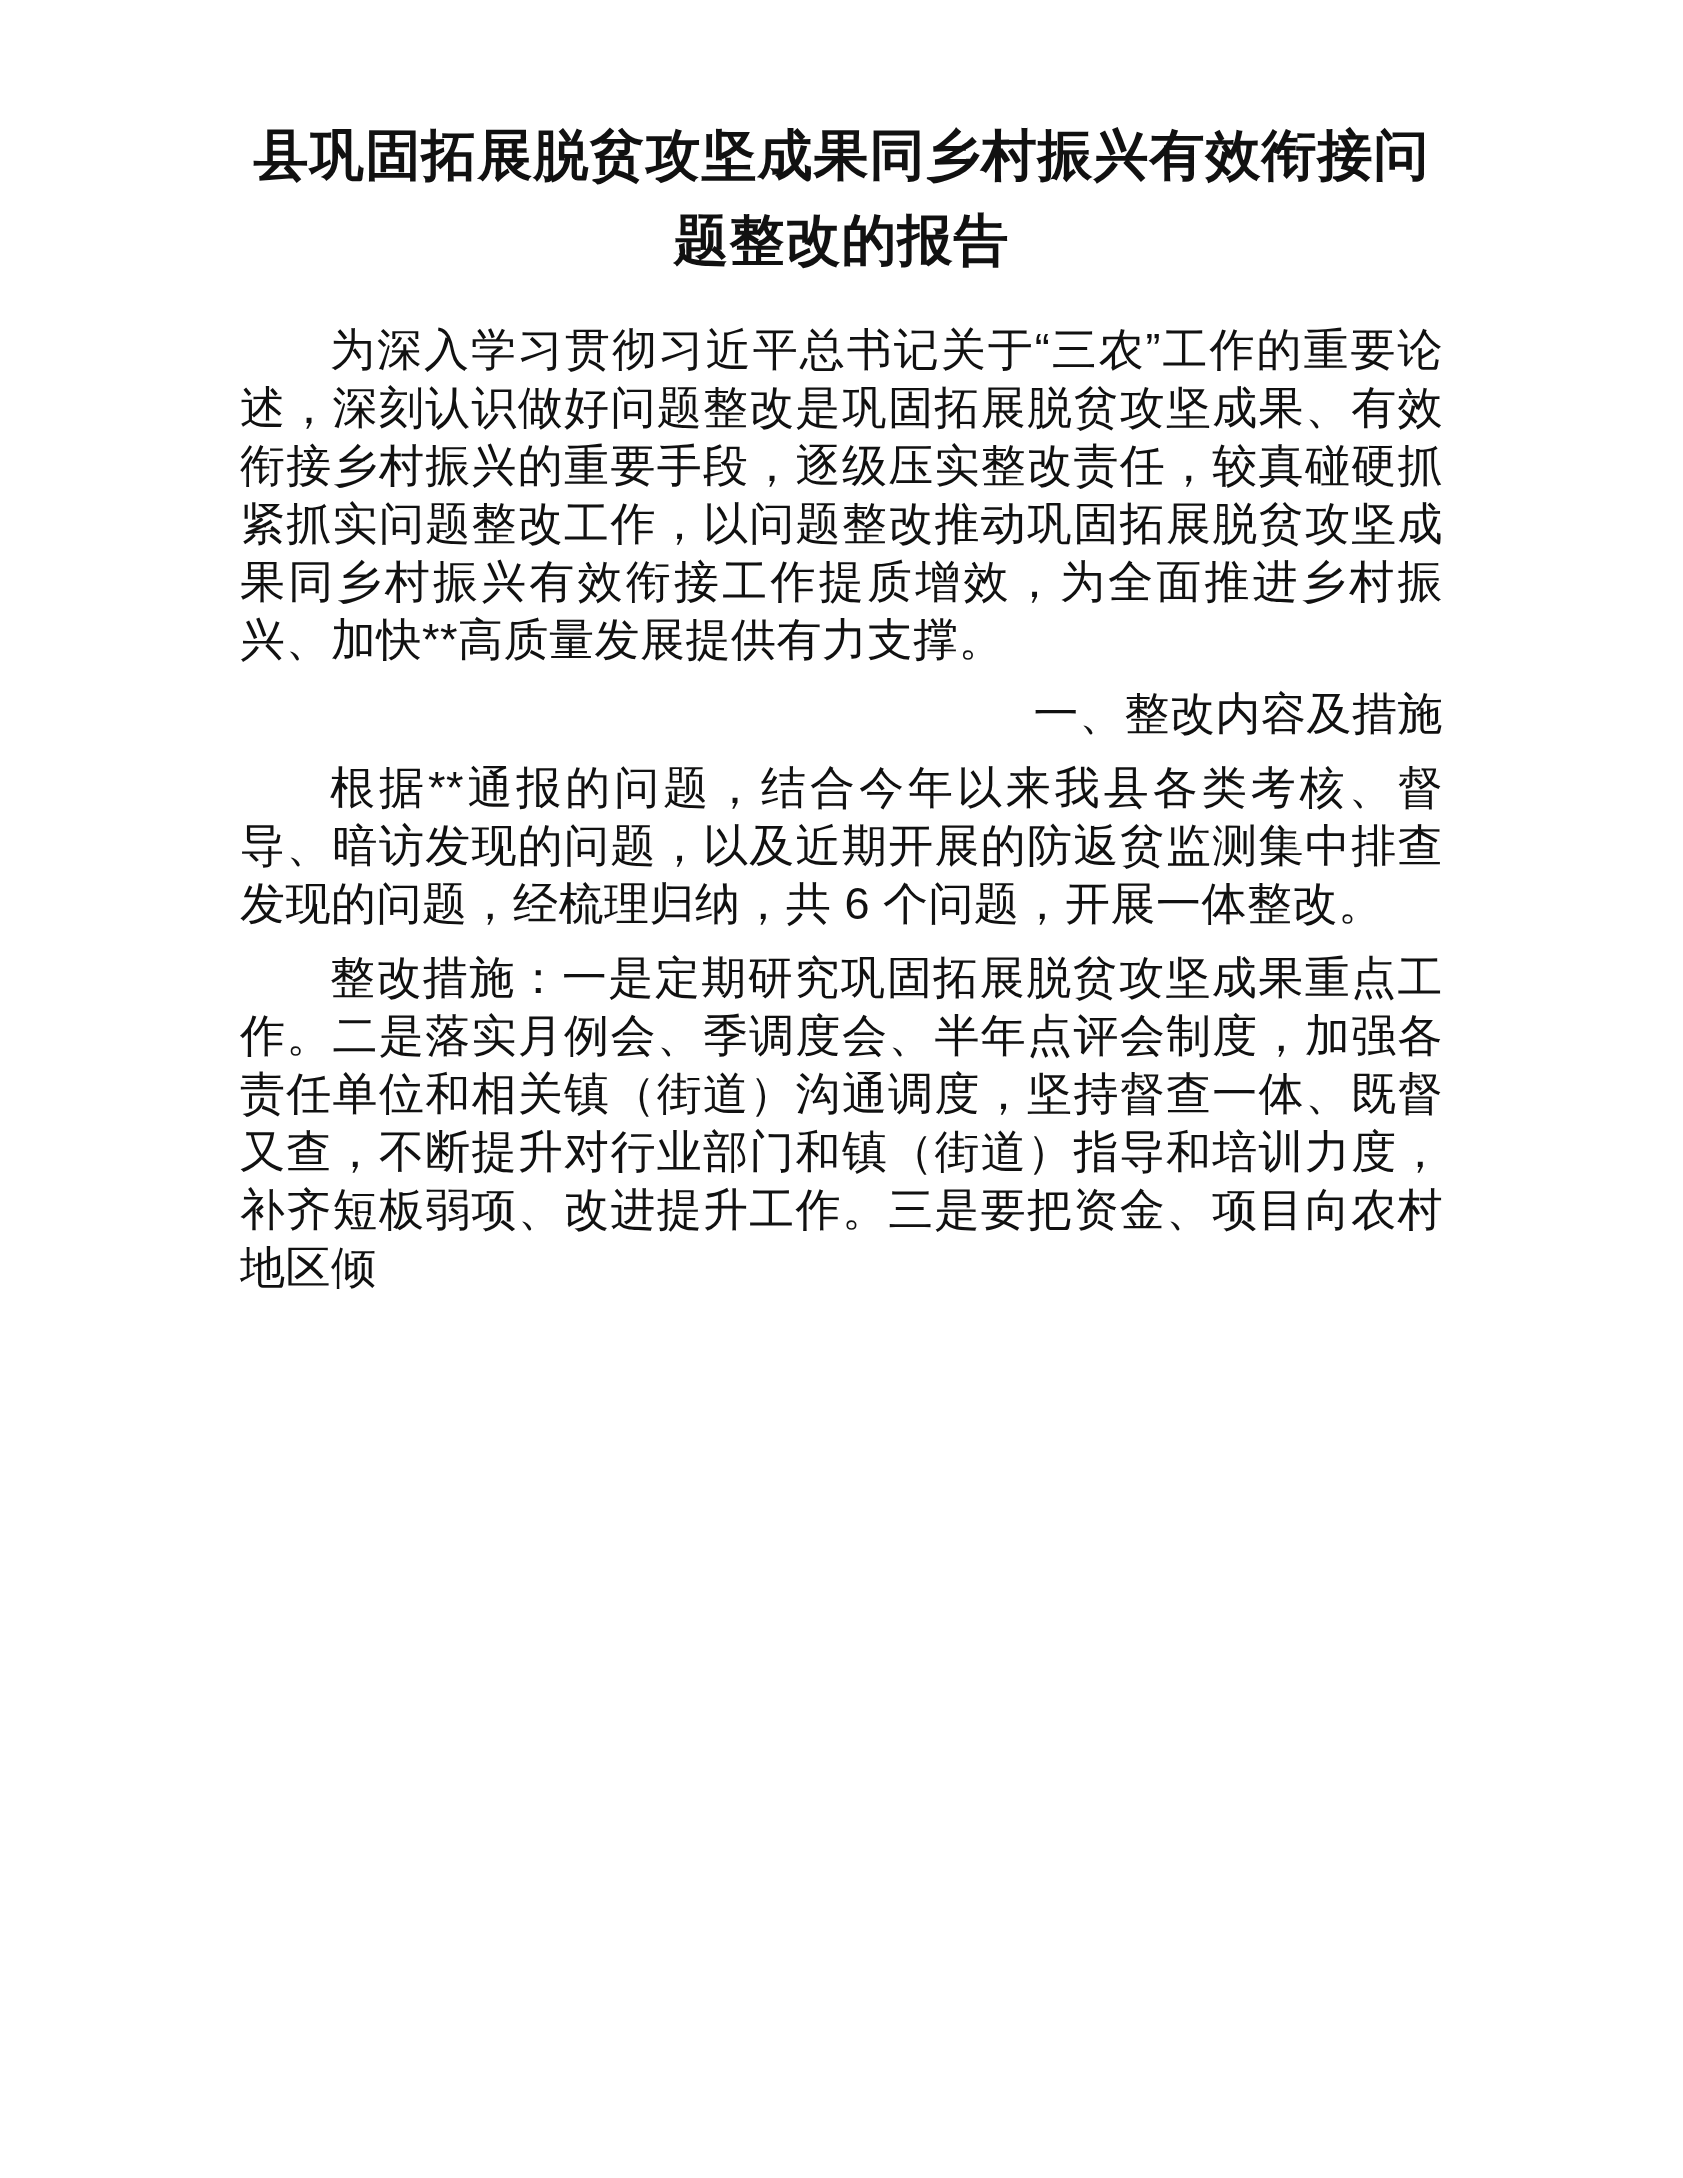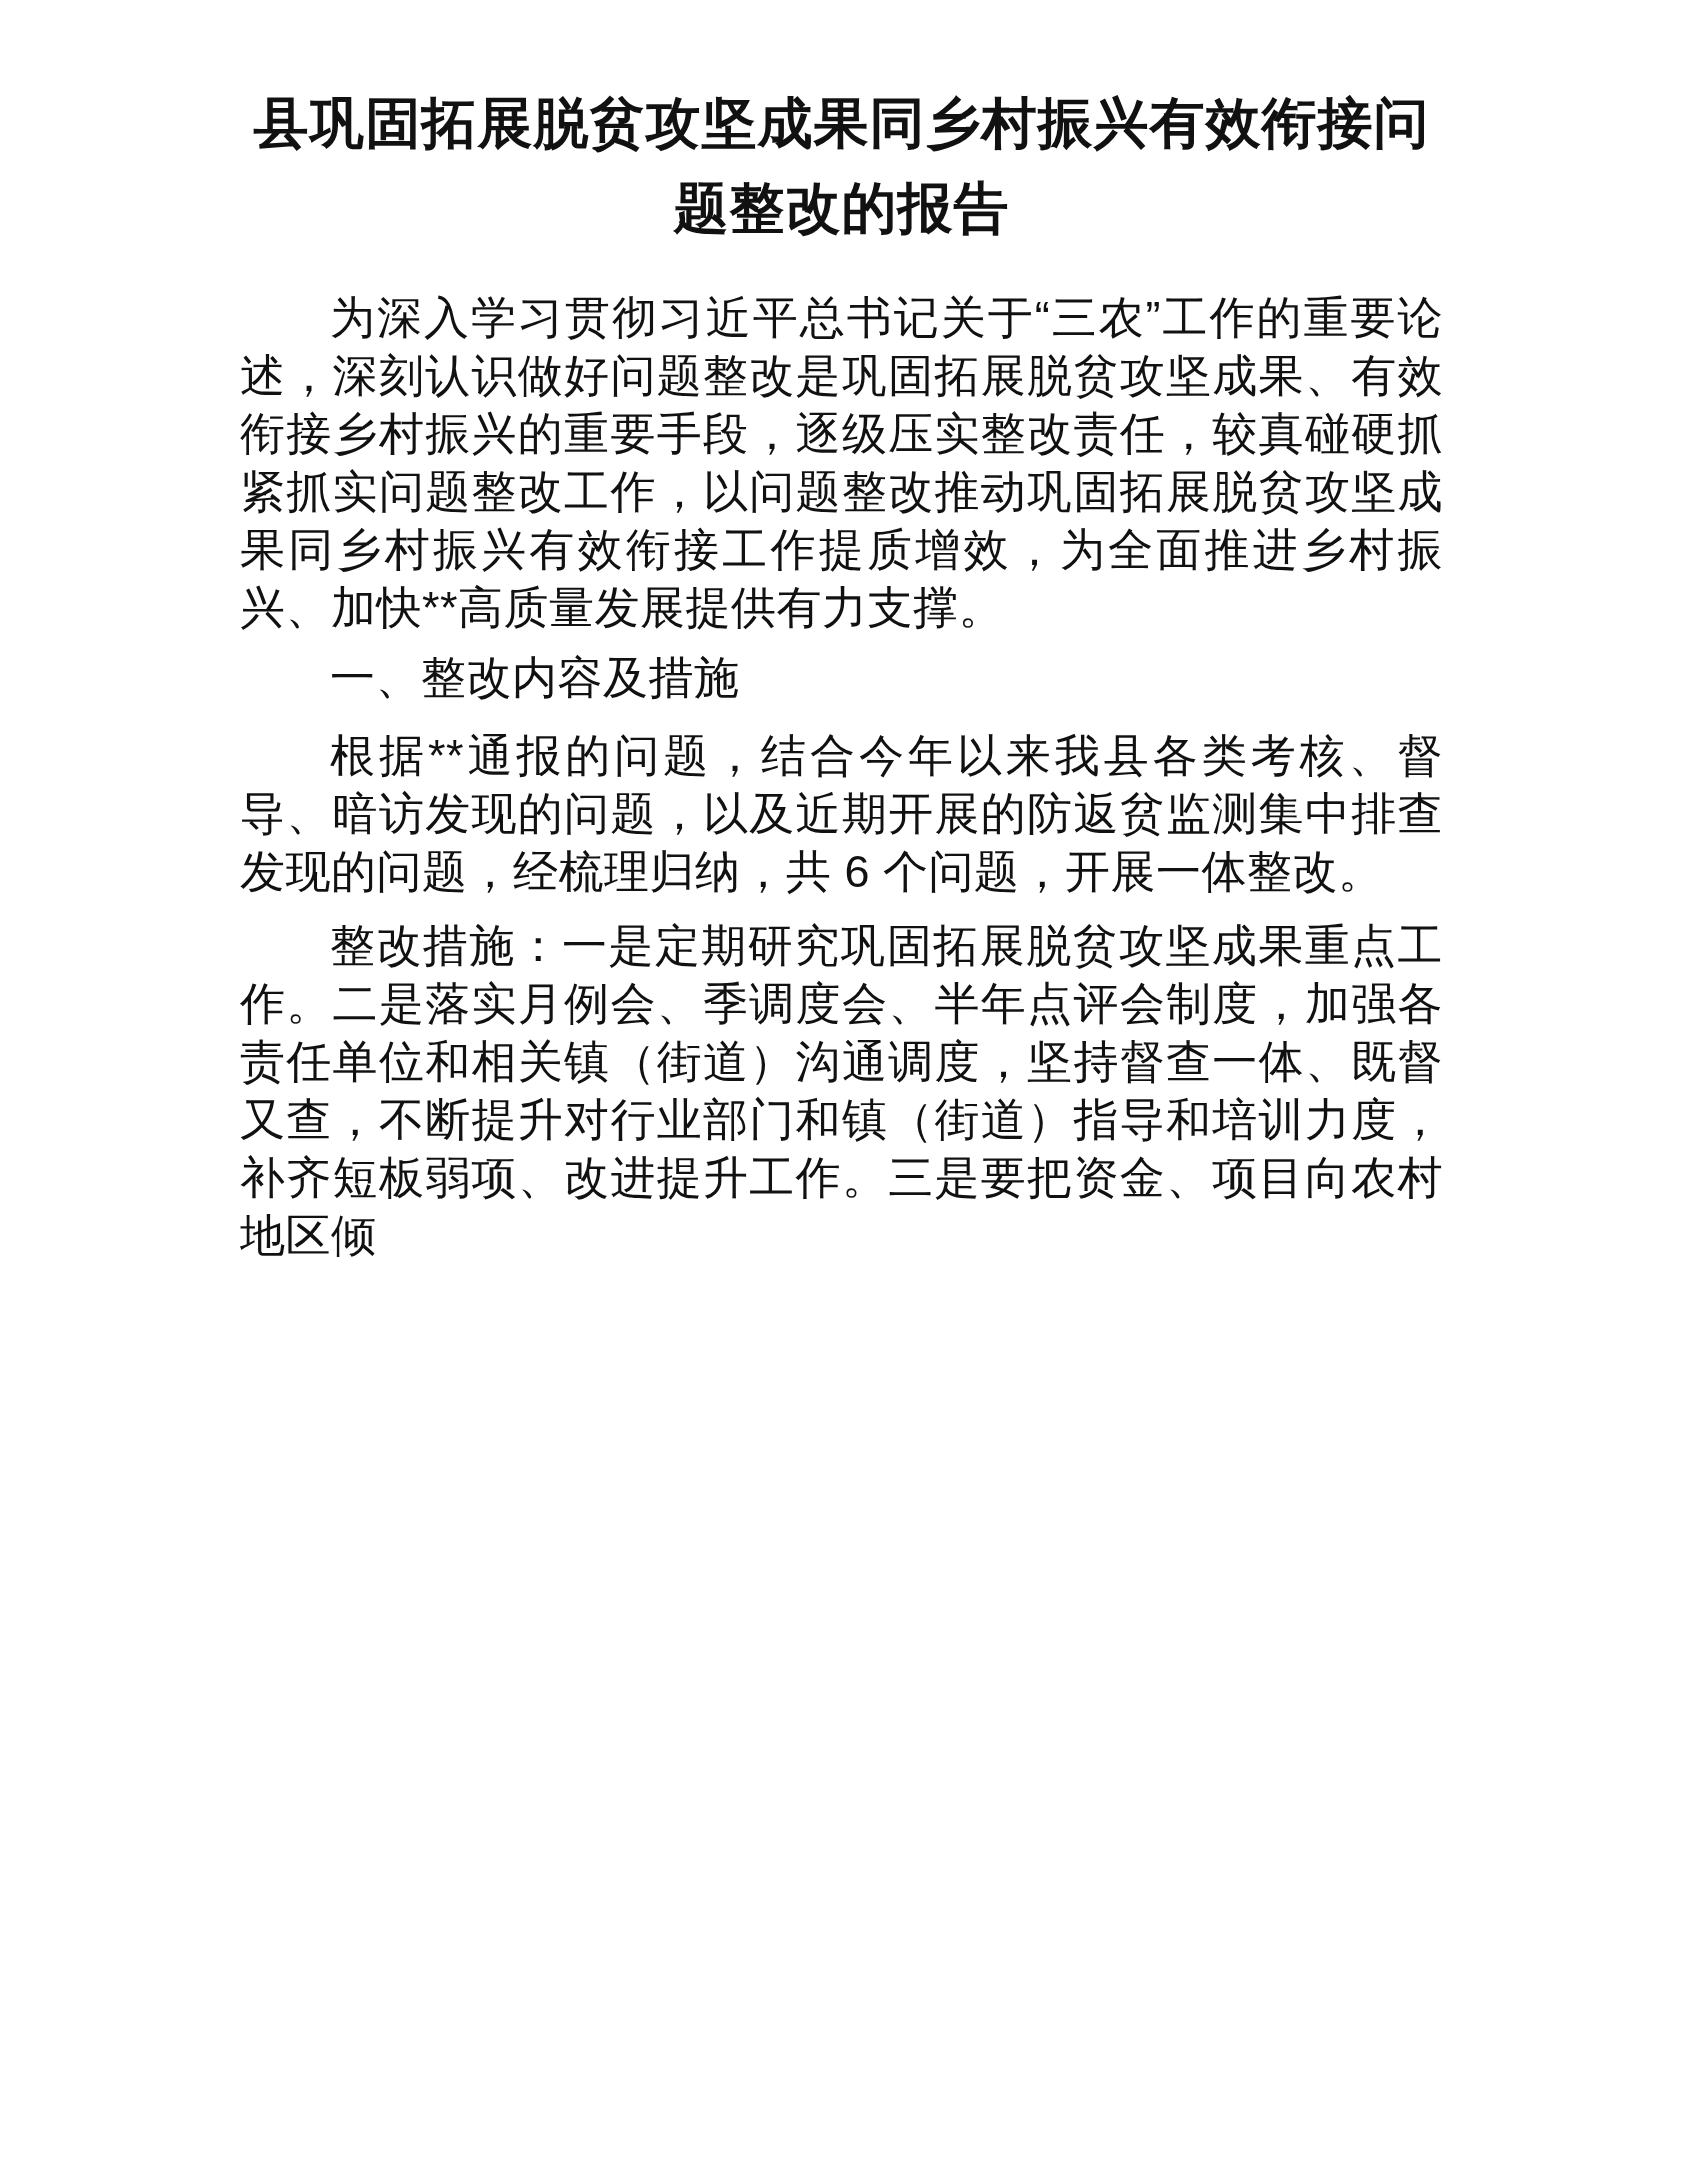--- a/index.html
+++ b/index.html
@@ -6,21 +6,21 @@
     margin: 0;
     padding: 0;
     background: #ffffff;
   }
   .page {
     position: relative;
     width: 1683px;
     height: 2178px;
     background: #ffffff;
     box-sizing: border-box;
-    padding: 81px 240px 0 240px;
+    padding: 113px 240px 0 240px;
     overflow: hidden;
     font-family: "Liberation Sans", "DejaVu Sans", sans-serif;
     color: #111111;
   }
   .doc-title {
     font-size: 55px;
     line-height: 85px;
     font-weight: 700;
     text-align: center;
     margin: 0 0 38px 0;
@@ -30,22 +30,21 @@
     font-size: 45px;
     line-height: 58px;
     margin: 0 0 16px 0;
     text-indent: 2em;
     text-align: justify;
     text-justify: inter-ideograph;
     letter-spacing: 0.5px;
     word-break: break-all;
   }
   .doc-body p.section-heading {
-    text-align: left;
-    font-family: Liberation Mono, monospace;
+    text-align: right;
   }
 </style>
 </head>
 <body>
 
 <div class="page">
   <h1 class="doc-title">县巩固拓展脱贫攻坚成果同乡村振兴有效衔接问题整改的报告</h1>
 
   <div class="doc-body">
     <p>为深入学习贯彻习近平总书记关于“三农”工作的重要论述，深刻认识做好问题整改是巩固拓展脱贫攻坚成果、有效衔接乡村振兴的重要手段，逐级压实整改责任，较真碰硬抓紧抓实问题整改工作，以问题整改推动巩固拓展脱贫攻坚成果同乡村振兴有效衔接工作提质增效，为全面推进乡村振兴、加快**高质量发展提供有力支撑。</p>

